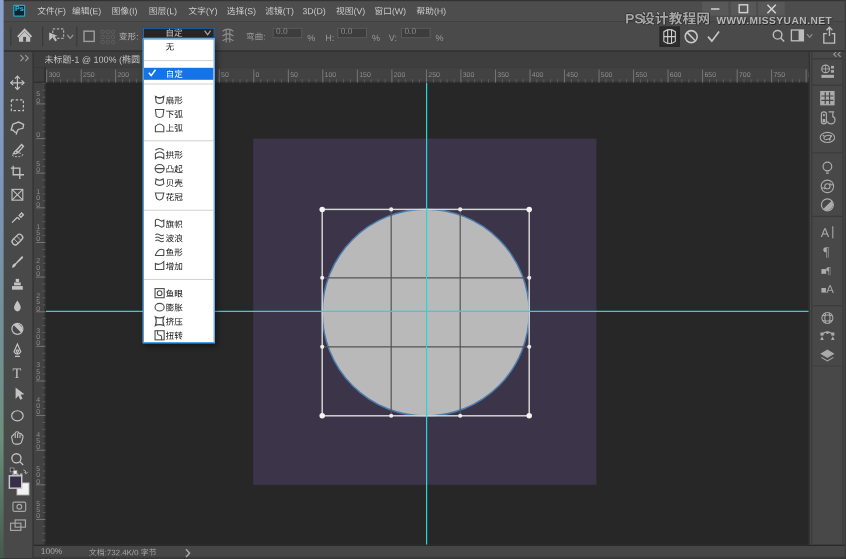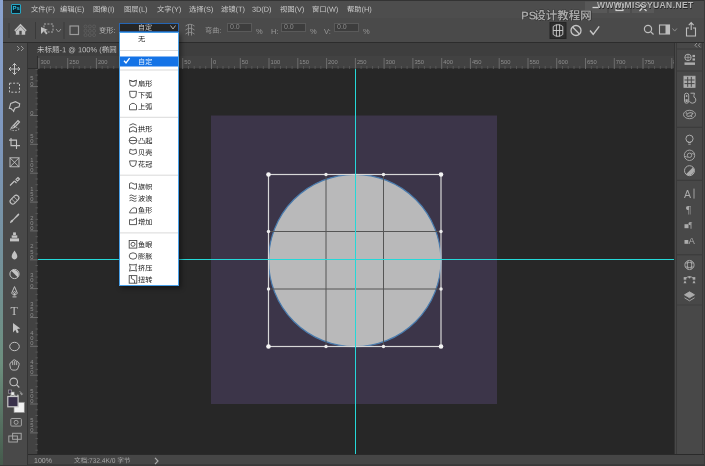--- a/index.html
+++ b/index.html
@@ -12,21 +12,21 @@
 #tabbar { left:28px; top:43px; width:646px; height:13px; background:#3e3e3e; z-index:5; }
 #toolbar { left:0; top:43px; width:28px; height:423px; background:#494949; border-right:1px solid #333; z-index:8; }
 #rightstrip { left:674px; top:43px; width:31px; height:411px; background:#484848; border-left:1px solid #333; z-index:8; }
 #statusbar { left:28px; top:454px; width:677px; height:12px; background:#464646; border-top:1px solid #2a2a2a; border-bottom:2px solid #3b3b3b; z-index:9; }
 #rulerH { left:38px; top:56px; width:636px; height:13px; background:#424242; border-bottom:1px solid #2e2e2e; z-index:4; }
 #rulerV { left:28px; top:69px; width:10px; height:385px; background:#424242; border-right:1px solid #2e2e2e; z-index:4; }
 #rcorner { left:28px; top:56px; width:10px; height:13px; background:#3e3e3e; border-right:1px solid #2e2e2e; border-bottom:1px solid #2e2e2e; z-index:4; }
 #canvas { left:38px; top:69px; width:636px; height:385px; background:#272727; z-index:1; }
 #combobox { position:absolute; left:119px; top:22.5px; width:60px; height:9px; background:#262626; border:1.5px solid #2565b4; z-index:20; }
 #menu { left:119px; top:31.5px; width:60px; height:254.5px; background:#fff; border:1px solid #4aa0e8; box-shadow:2px 2px 5px rgba(0,0,0,0.45); z-index:30; }
-#wm2 { left:597px; top:0; font-size:8.5px; font-weight:bold; color:#b8b8b8; letter-spacing:0.4px; text-shadow:0.5px 0.5px 0 #262626; z-index:60; }
+#wm2 { left:597px; top:12px; font-size:8.5px; font-weight:bold; color:#b8b8b8; letter-spacing:0.4px; text-shadow:0.5px 0.5px 0 #262626; z-index:60; }
 .optfield { position:absolute; top:5px; width:25px; height:8.5px; background:#3d3d3d; border:1px solid #5a5a5a; color:#8e8e8e; font-size:7px; line-height:6.5px; padding-left:2px; }
 .lbl { position:absolute; font-size:7.5px; color:#989898; }
 #statusbar div { position:absolute; font-size:7px; color:#ababab; }
 </style>
 </head>
 <body>
 <div class="abs" id="canvas"></div>
 
 <svg class="abs" style="left:0;top:0;z-index:2;" width="705" height="466" viewBox="0 0 705 466">
   <rect x="211" y="115.5" width="286" height="288.5" fill="#3c3549"></rect>

